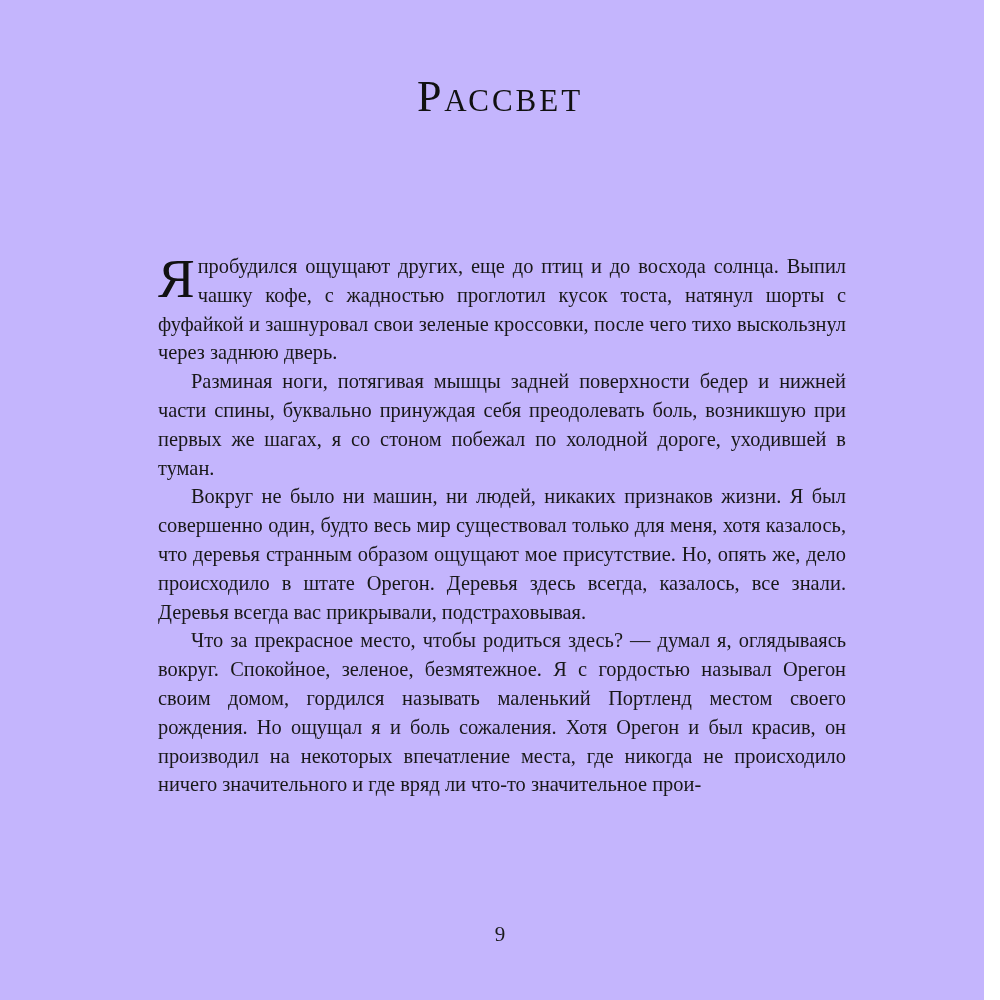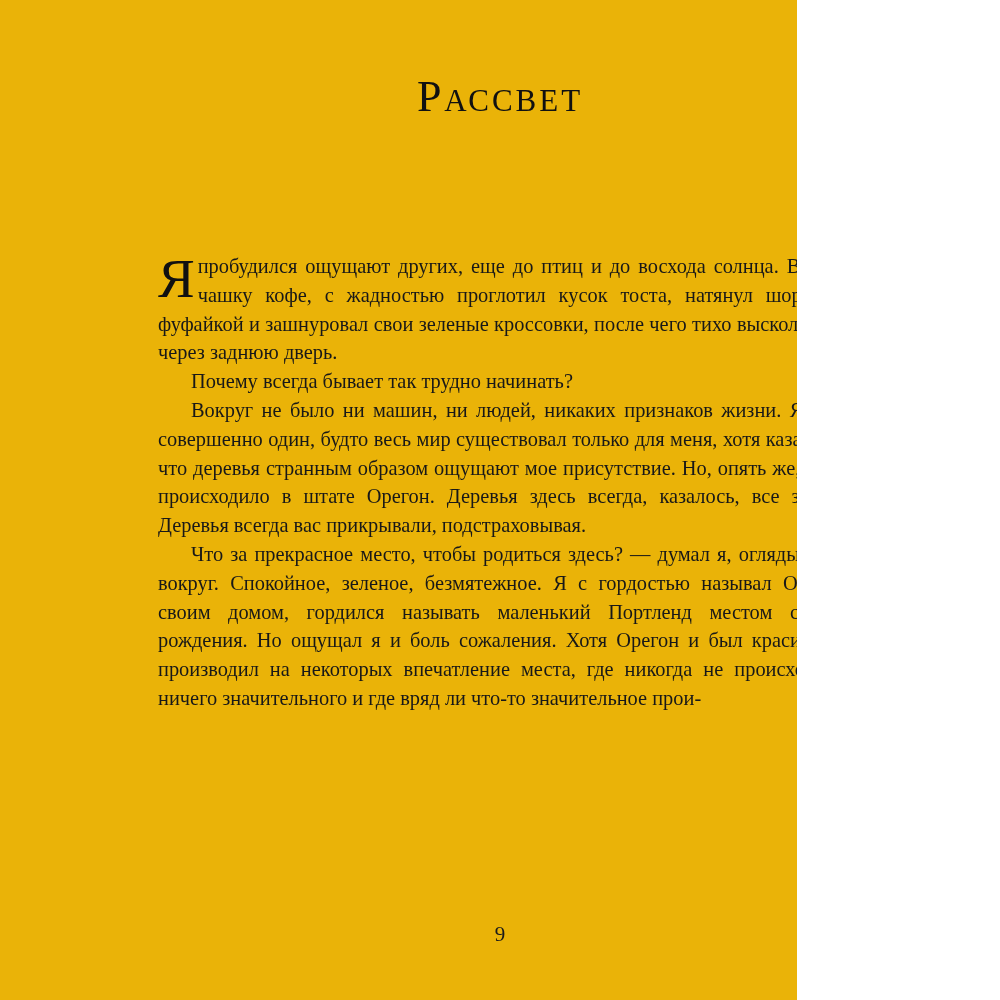--- a/index.html
+++ b/index.html
@@ -3,23 +3,23 @@
 <meta charset="utf-8">
 <title>Рассвет</title>
 <style>
   html, body {
     margin: 0;
     padding: 0;
     background: #ffffff;
   }
   .page {
     position: relative;
-    width: 797px;
+    width: 984px;
     height: 1000px;
-    background: #eab308;
+    background: #c4b5fd;
     overflow: hidden;
     font-family: "Liberation Serif", "DejaVu Serif", serif;
     color: #1a1a1a;
   }
 
   
   .chapter-title {
     position: absolute;
     top: 44px;
     left: 0;
@@ -86,22 +86,22 @@
 <body>
 
 <div class="page">
 
   <h1 class="chapter-title">Рассвет</h1>
 
   <div class="text-block">
 
     <p class="para first"><span class="dropcap">Я</span><span>пробудился ощущают других, еще до птиц и до восхода солнца. Выпил чашку кофе, с жадностью проглотил кусок тоста, натянул шорты с фуфайкой и зашнуровал свои зеленые кроссовки, после чего тихо выскользнул через заднюю дверь.</span></p>
 
+    <p class="para">Разминая ноги, потягивая мышцы задней поверхности бедер и нижней части спины, буквально принуждая себя преодолевать боль, возникшую при первых же шагах, я со стоном побежал по холодной дороге, уходившей в туман.</p>
 
-    <p class="para">Почему всегда бывает так трудно начинать?</p>
 
     <p class="para">Вокруг не было ни машин, ни людей, никаких признаков жизни. Я был совершенно один, будто весь мир существовал только для меня, хотя казалось, что деревья странным образом ощущают мое присутствие. Но, опять же, дело происходило в штате Орегон. Деревья здесь всегда, казалось, все знали. Деревья всегда вас прикрывали, подстраховывая.</p>
 
     <p class="para">Что за прекрасное место, чтобы родиться здесь? — думал я, оглядываясь вокруг. Спокойное, зеленое, безмятежное. Я с гордостью называл Орегон своим домом, гордился называть маленький Портленд местом своего рождения. Но ощущал я и боль сожаления. Хотя Орегон и был красив, он производил на некоторых впечатление места, где никогда не происходило ничего значительного и где вряд ли что-то значительное прои-</p>
 
   </div>
 
   <div class="folio">9</div>
 
 </div>

